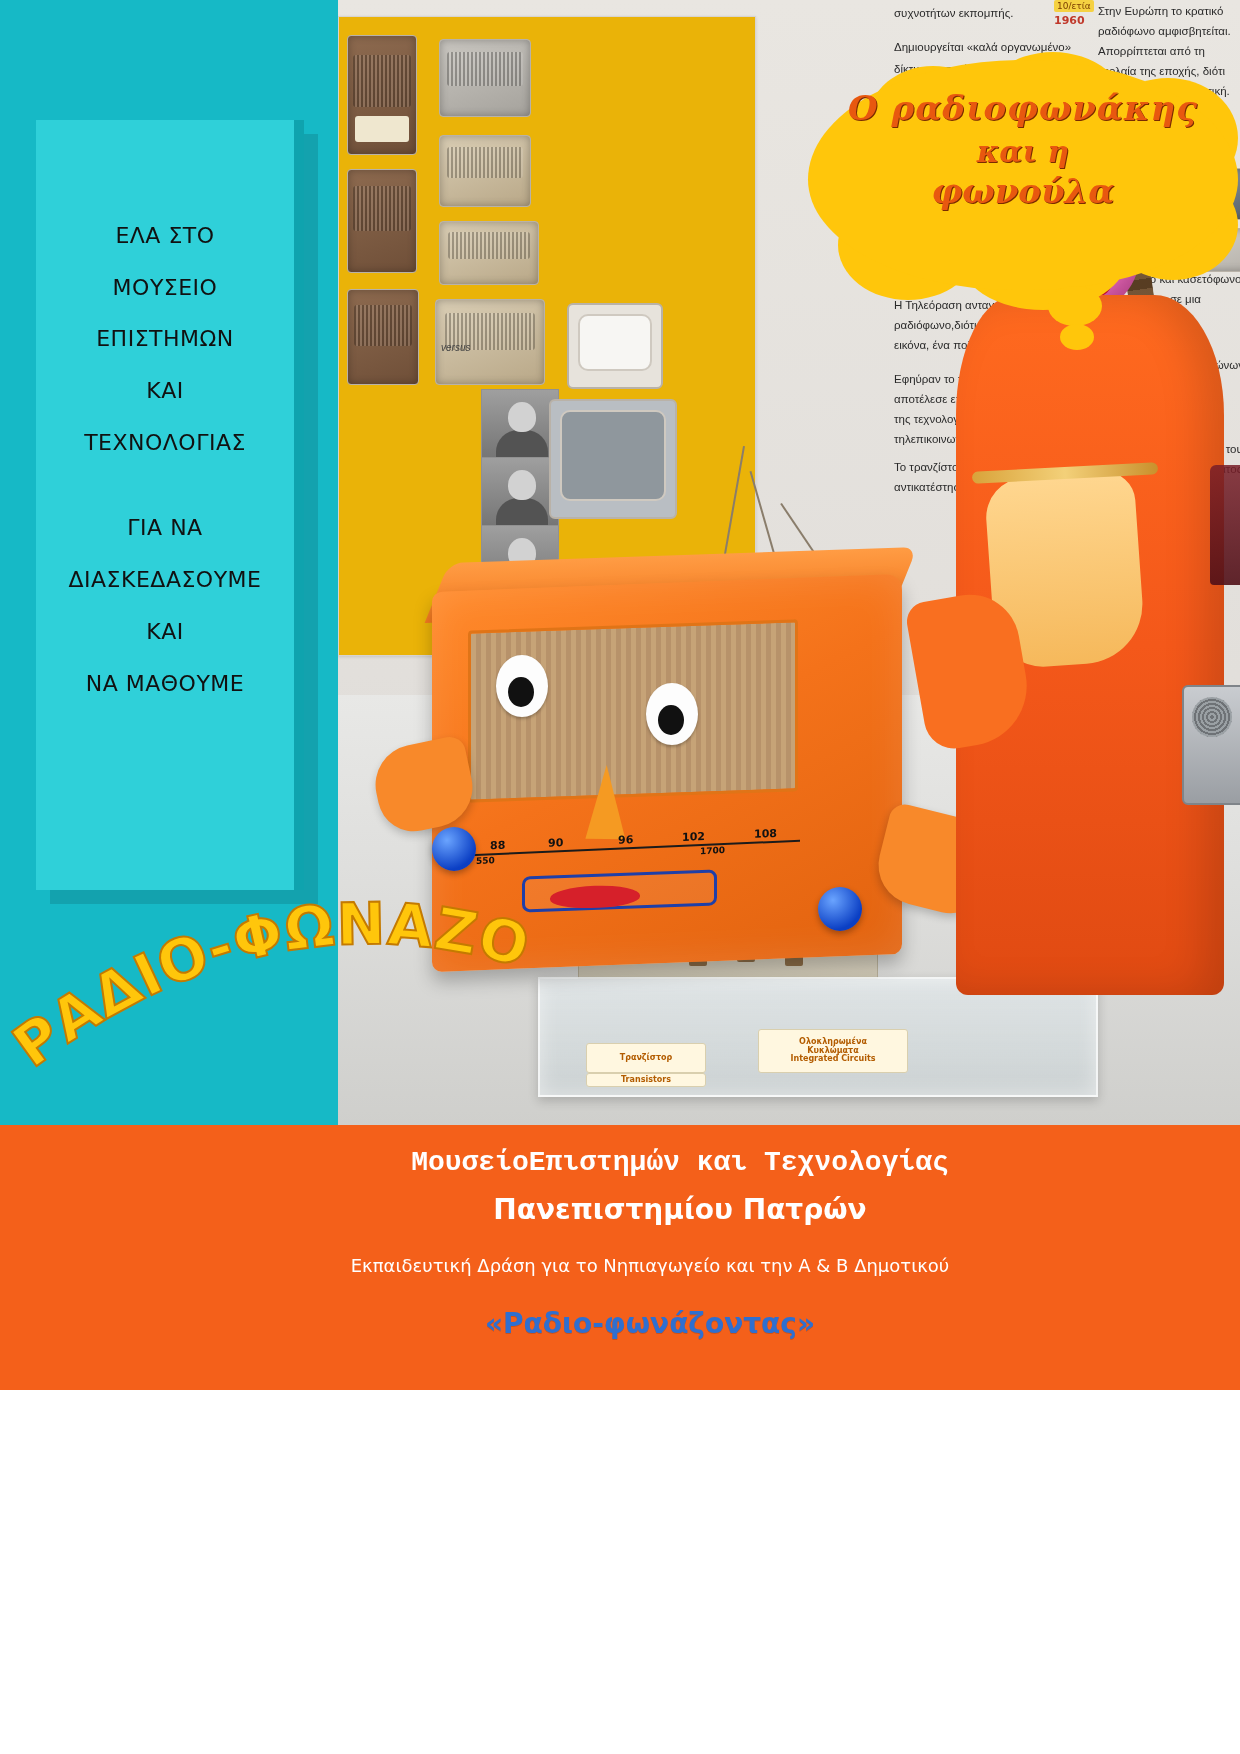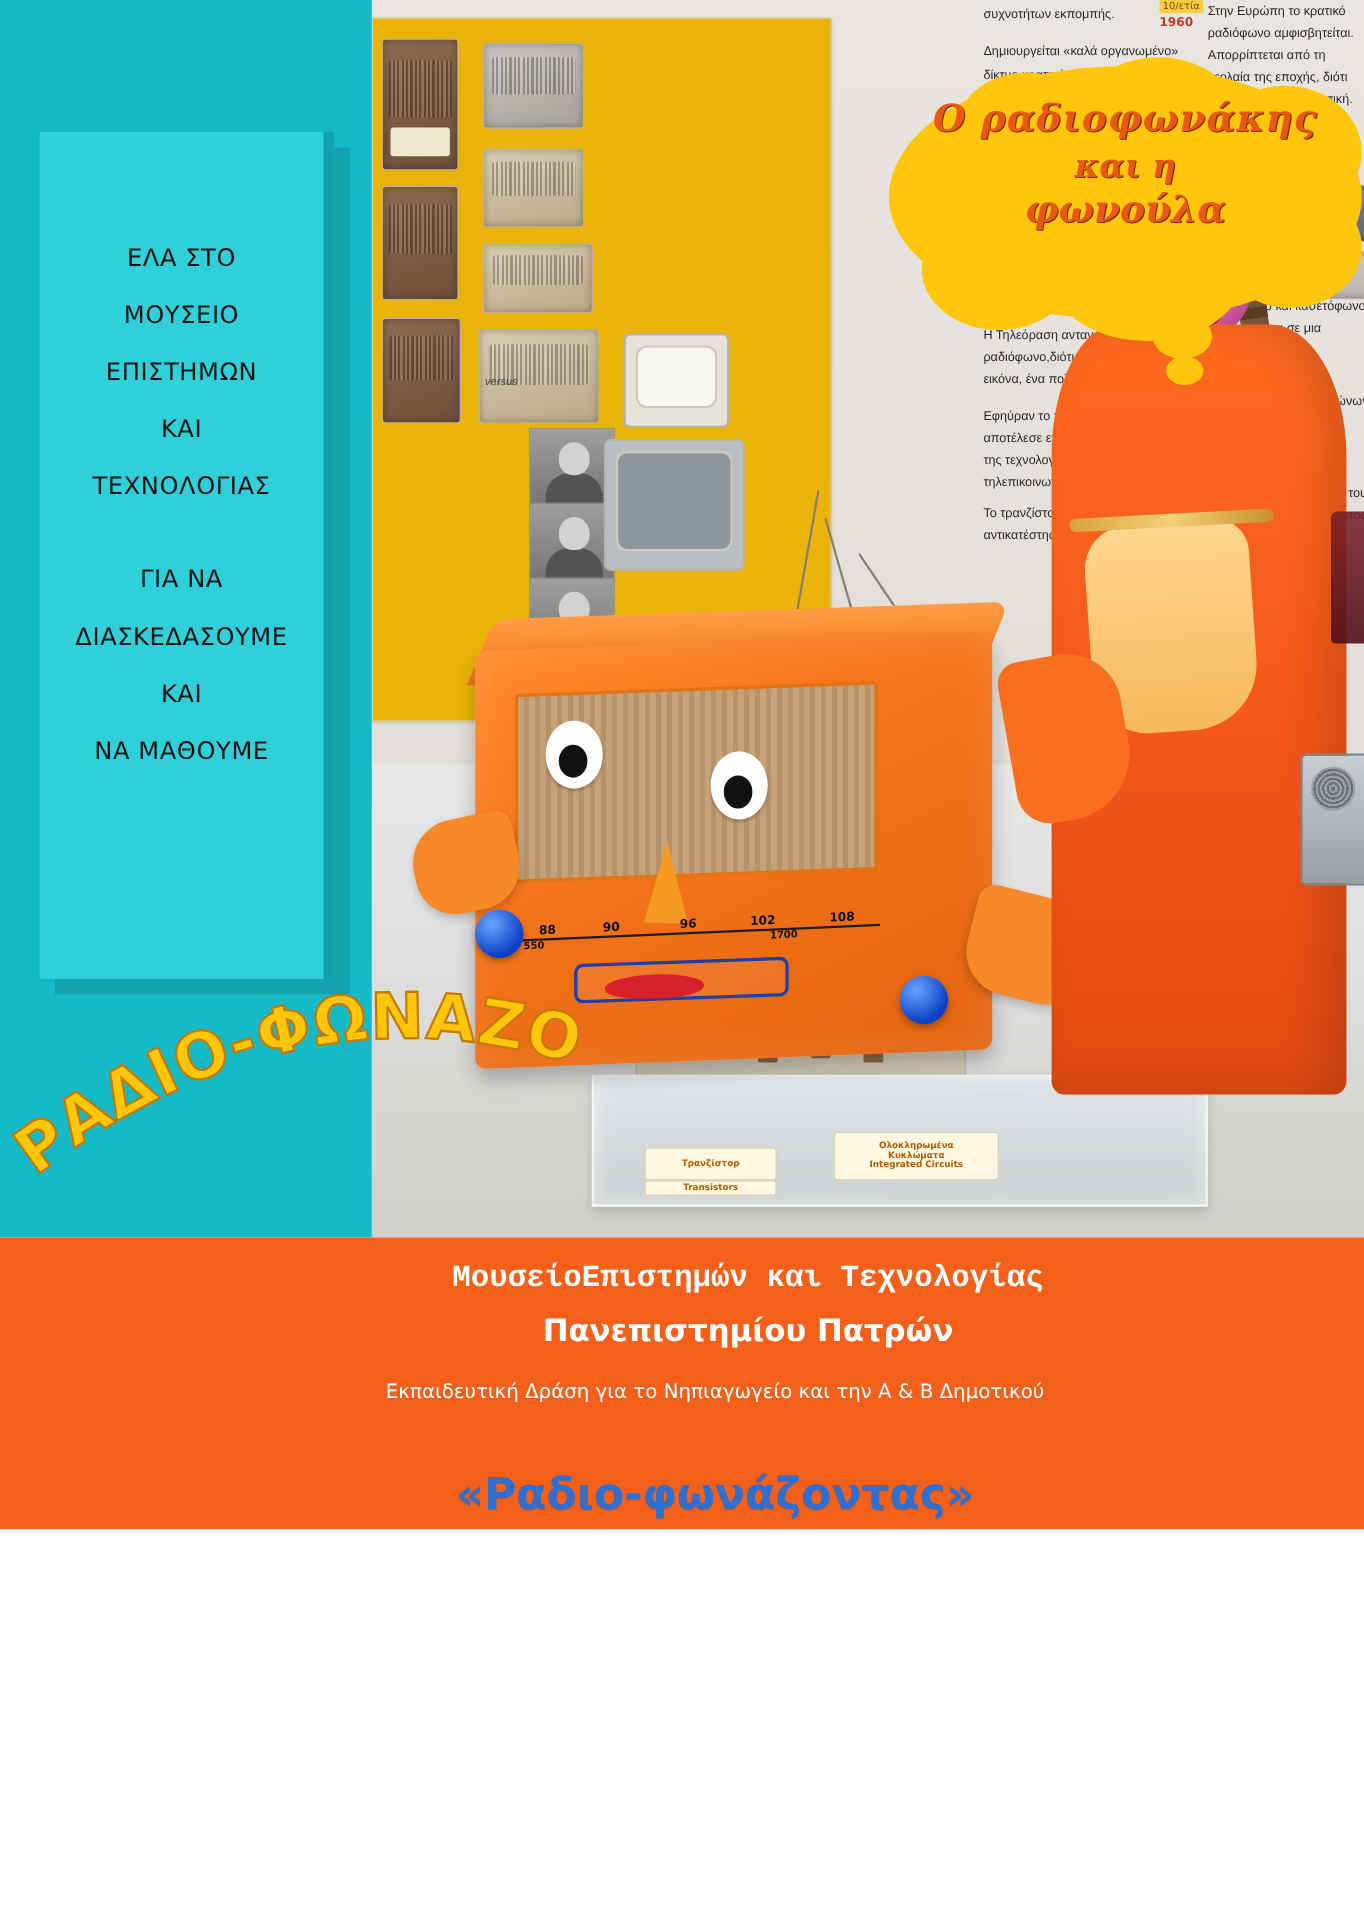--- a/index.html
+++ b/index.html
@@ -346,24 +346,23 @@
     color:#ffffff; font-weight:700; font-size:28px;
     font-family:"DejaVu Sans", sans-serif; text-align:center;
   }
   .ob-sub{
     position:absolute; left:200px; top:130px; width:900px;
     color:#ffffff; font-size:18px;
     font-family:"DejaVu Sans", sans-serif; text-align:center;
   }
   .ob-big{
     position:absolute; left:200px; top:182px; width:900px;
-    color:#2f6fd0; font-weight:700; font-size:40px;
+    color:#2f6fd0; font-weight:700; font-size:28px;
     font-family:"DejaVu Sans", sans-serif; text-align:center;
     text-shadow: 0 1px 0 rgba(0,0,0,.15);
-    margin-top: 29px;
   }
 
   
   .footer{
     position:absolute; left:0; top:1390px; width:1240px; height:364px;
     background:#ffffff;
   }
   .footer-left{
     position:absolute; left:0; top:0; width:338px; height:364px;
     background:#f4601a;

